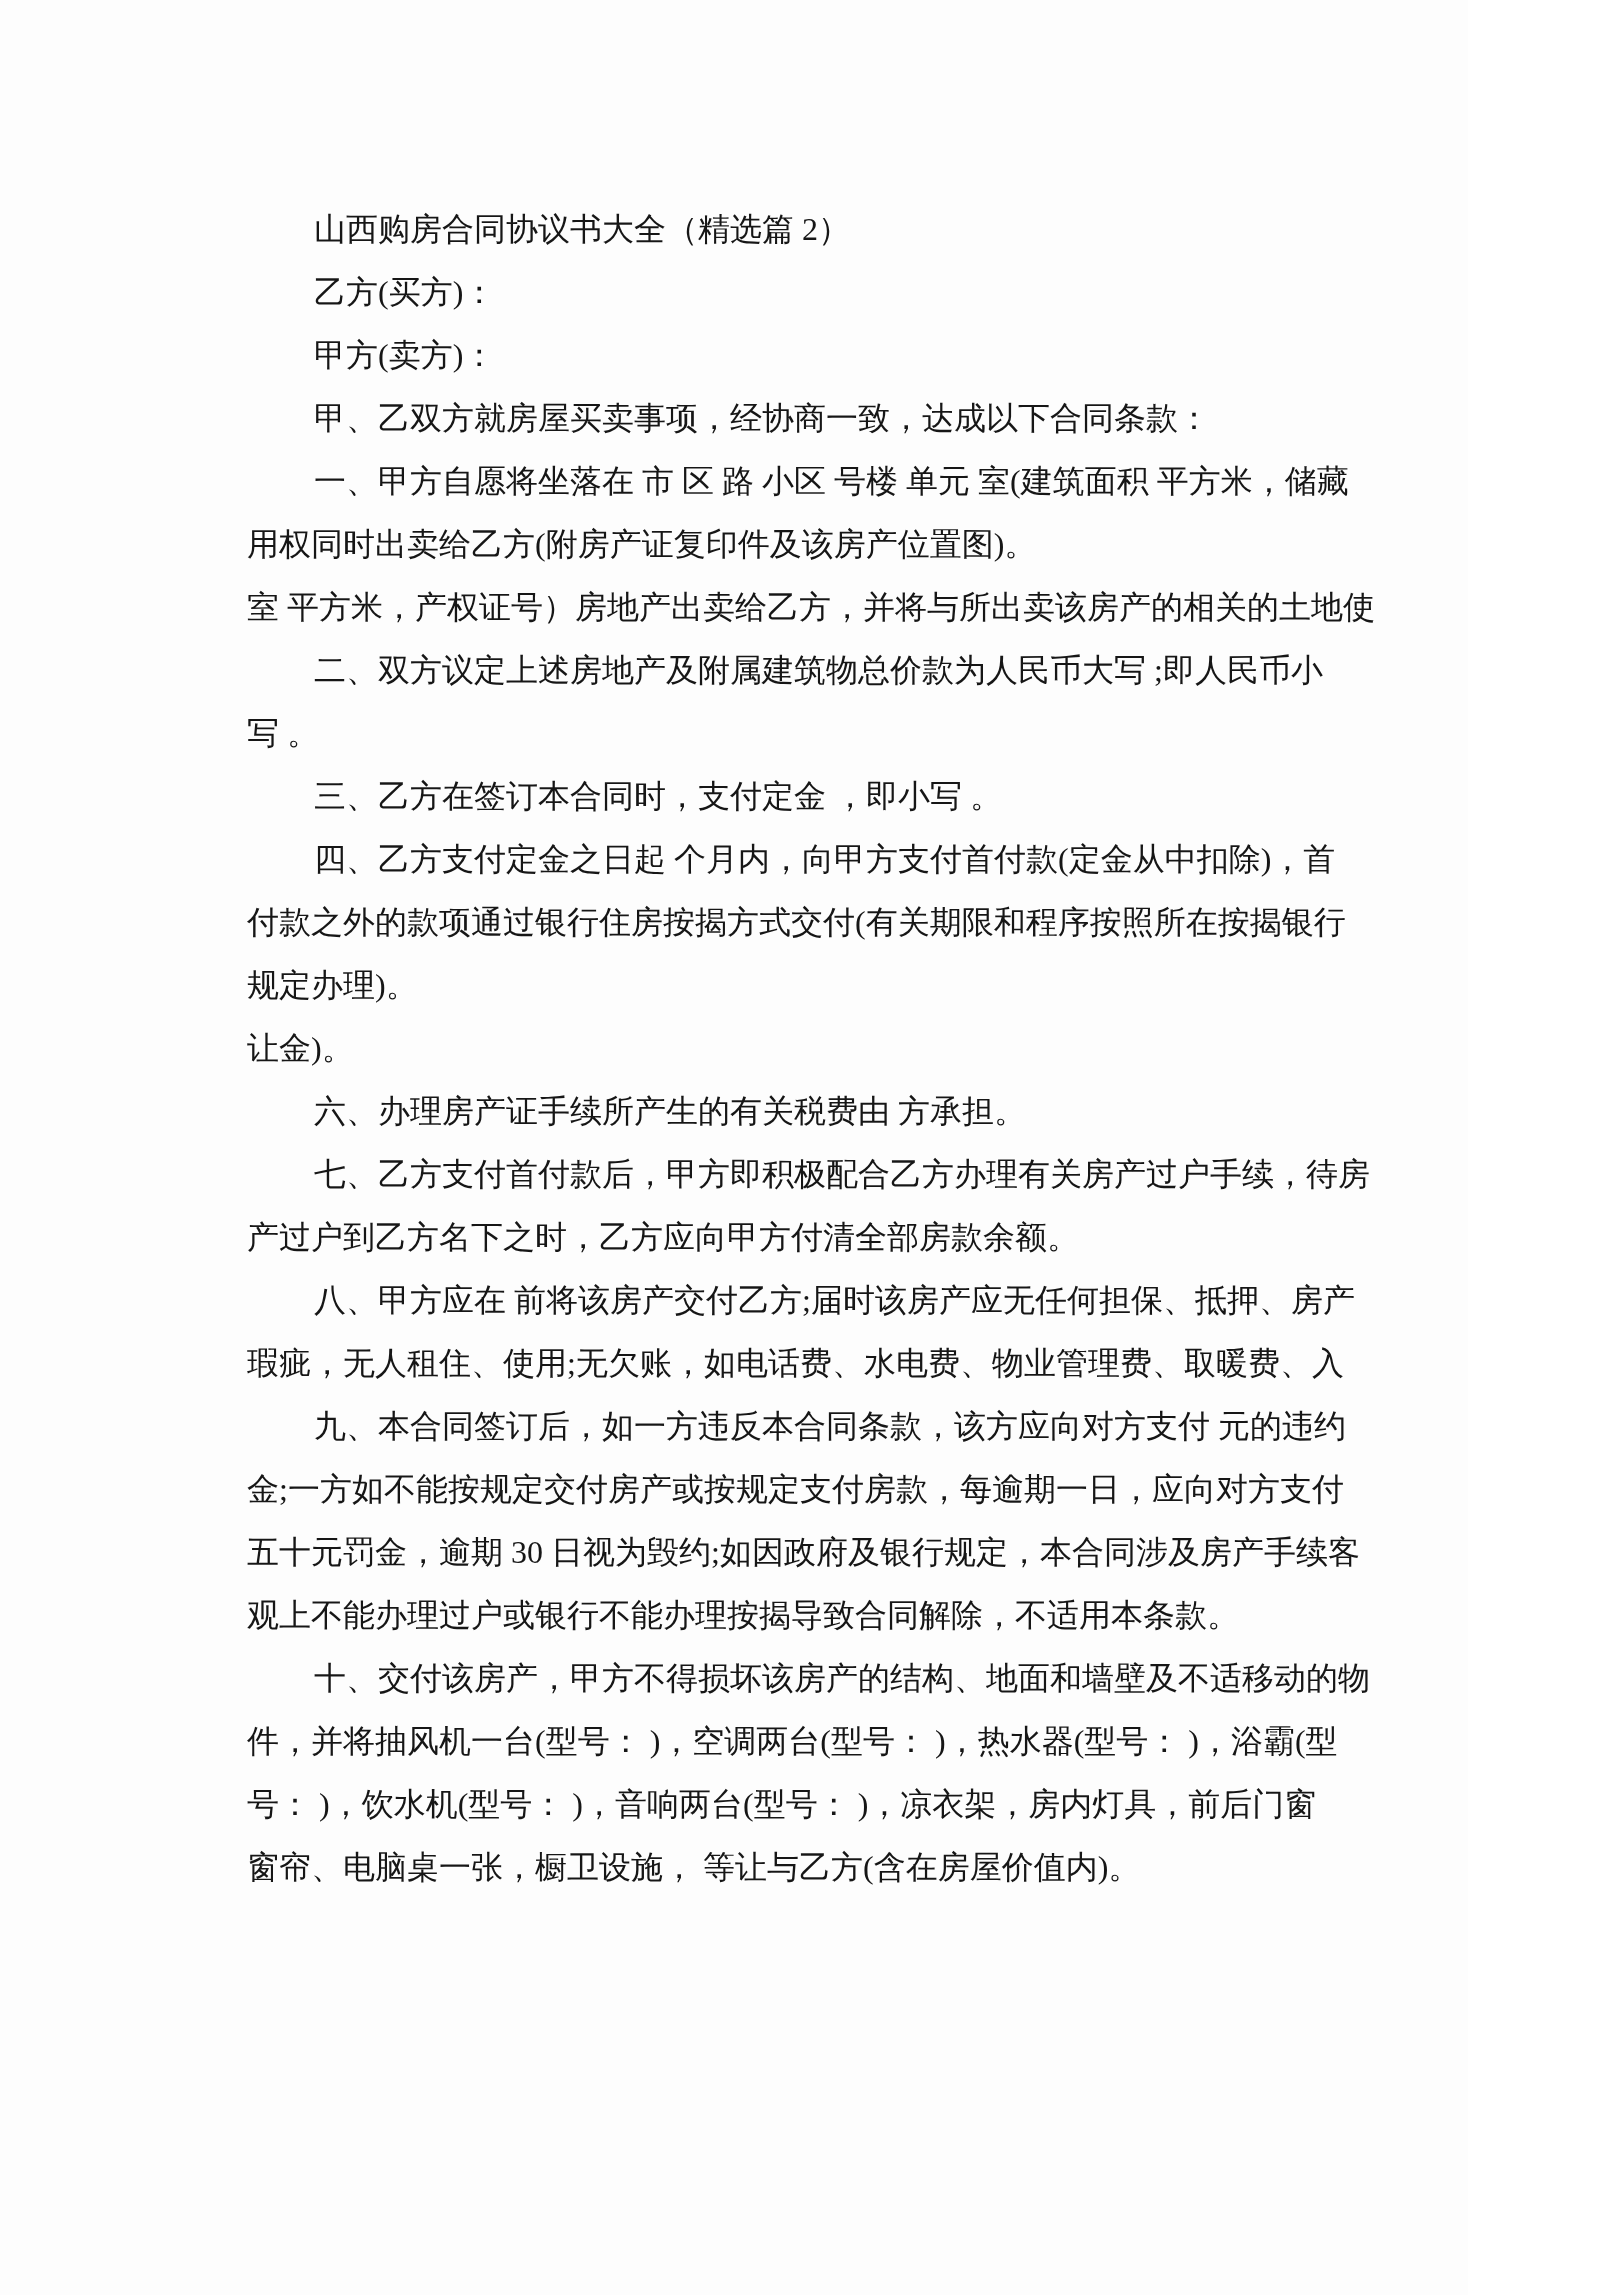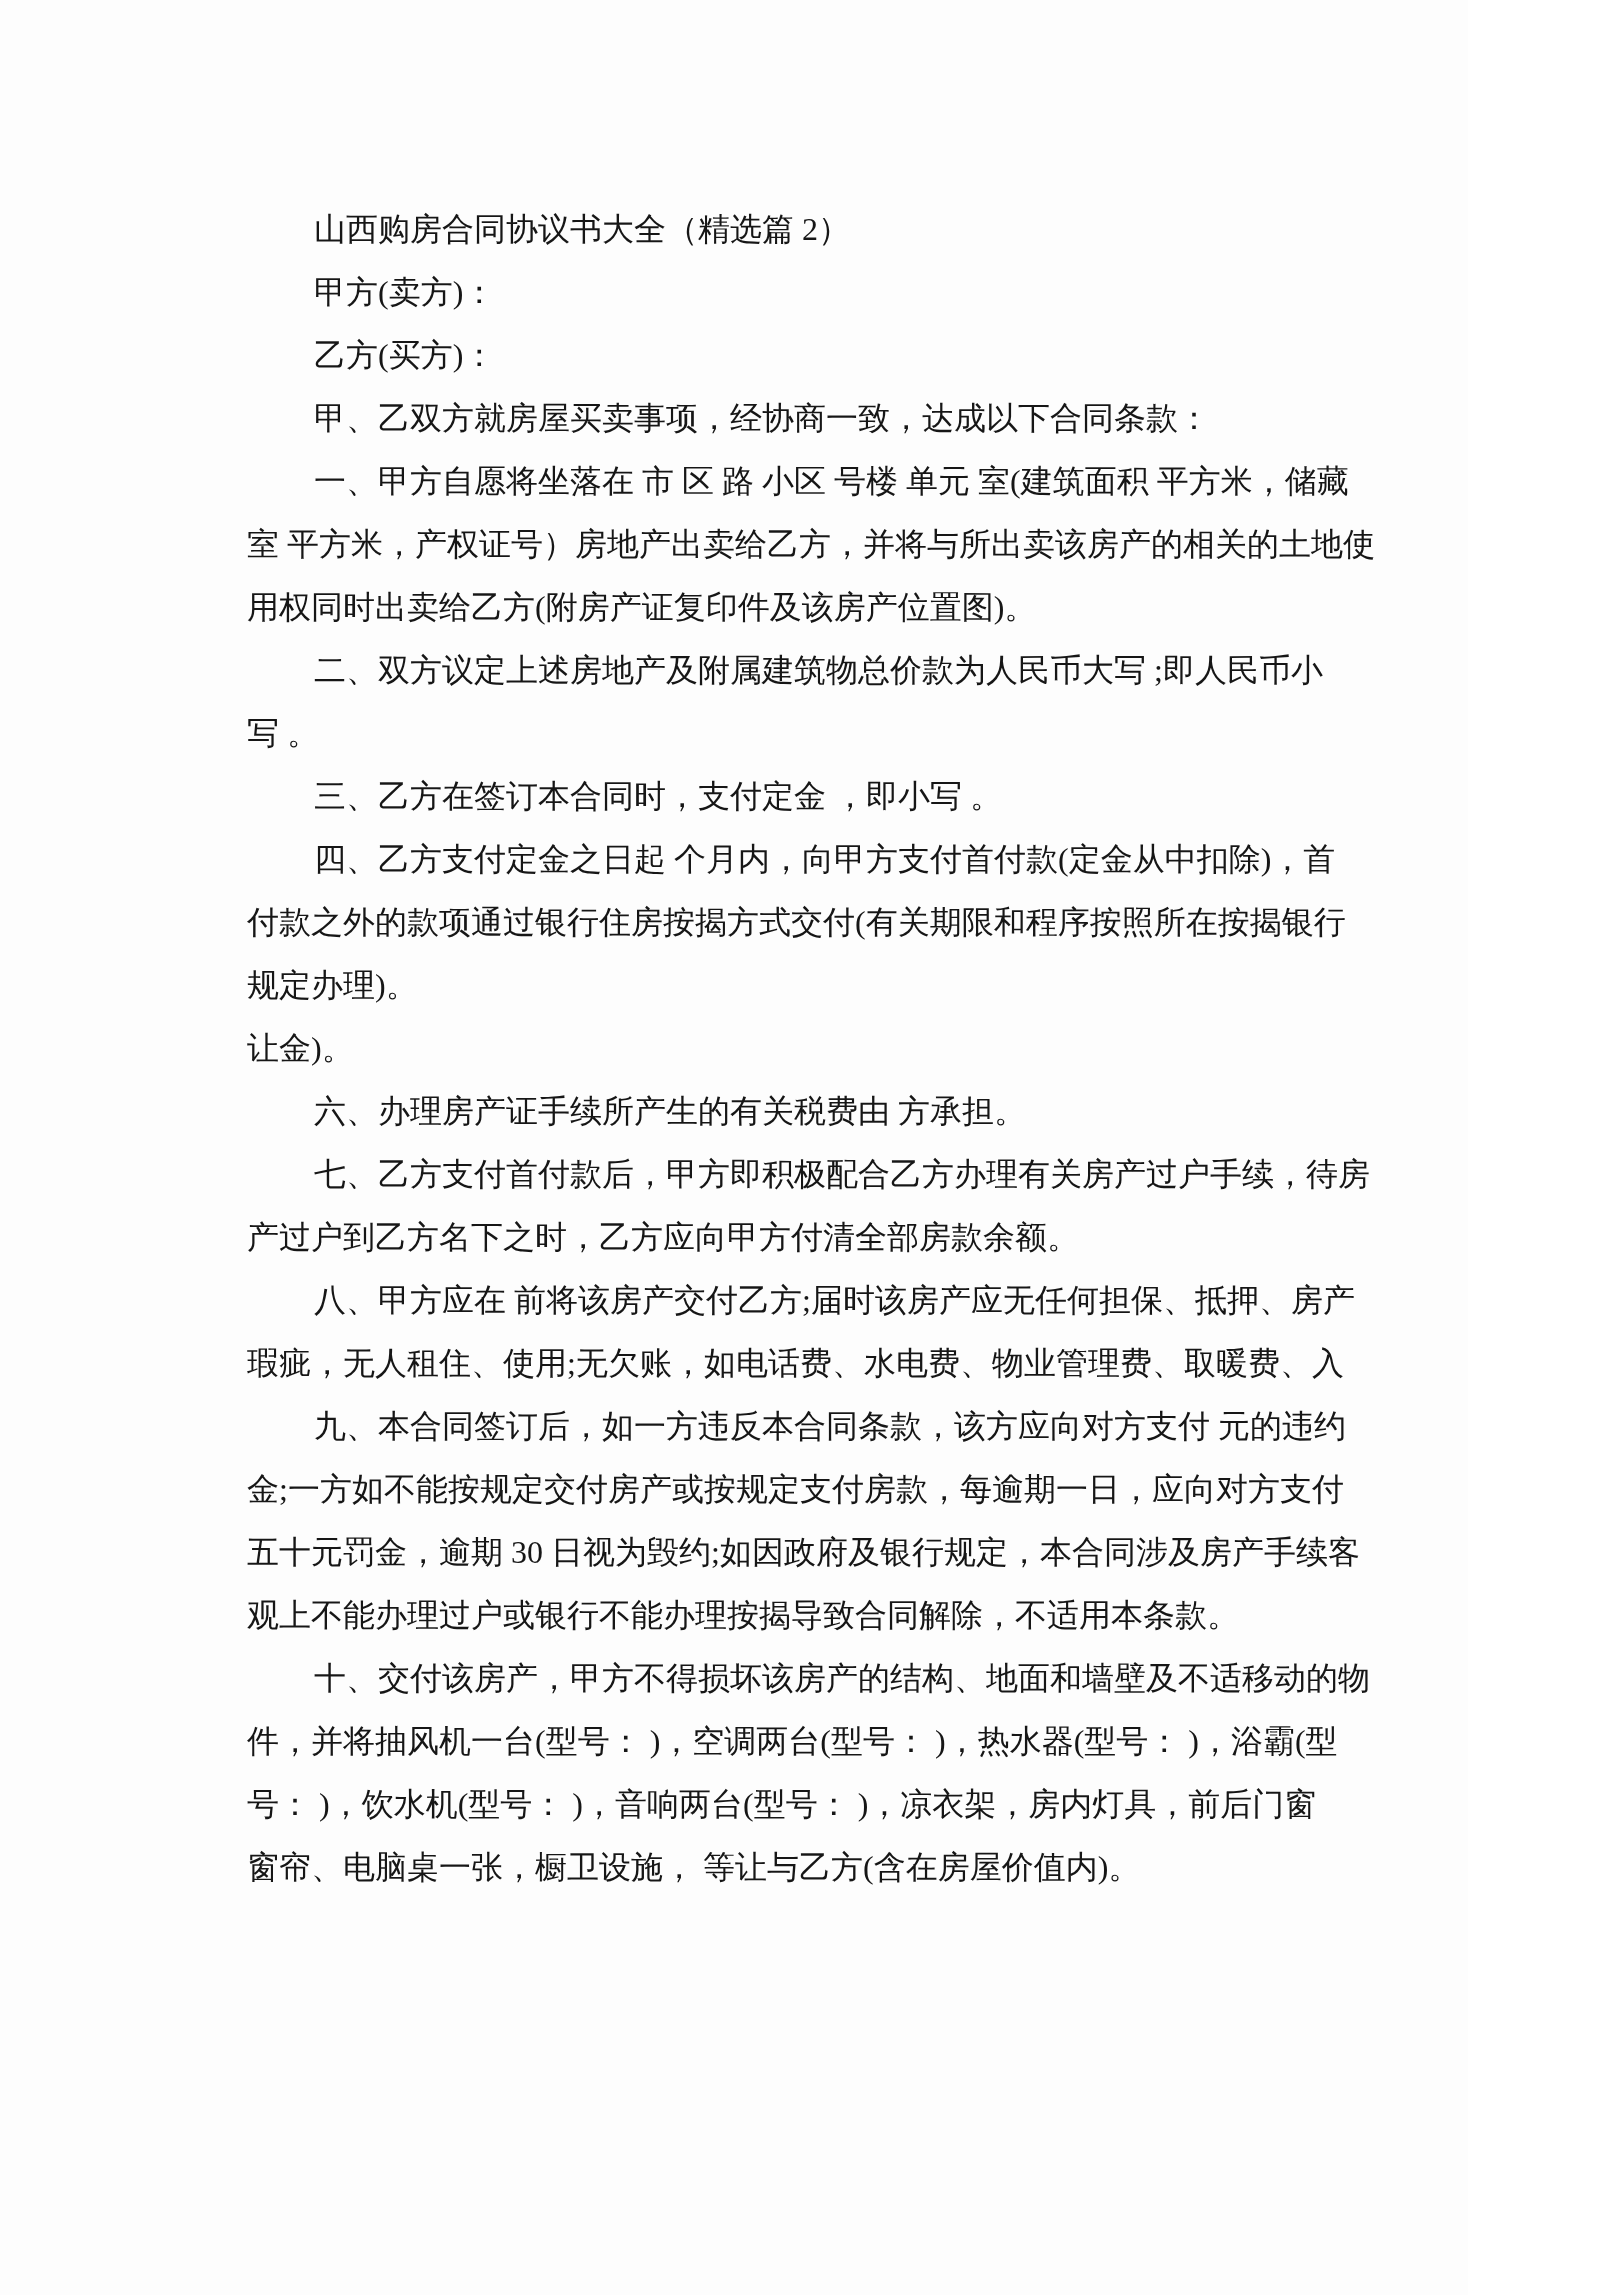--- a/index.html
+++ b/index.html
@@ -31,26 +31,26 @@
   .indent {
     text-indent: 67px;
   }
 </style>
 </head>
 <body>
 
 <div class="page">
   <div class="content">
     <div class="line indent">山西购房合同协议书大全（精选篇 2）</div>
+    <div class="line indent">乙方(买方)：</div>
     <div class="line indent">甲方(卖方)：</div>
-    <div class="line indent">乙方(买方)：</div>
     <div class="line indent">甲、乙双方就房屋买卖事项，经协商一致，达成以下合同条款：</div>
     <div class="line indent">一、甲方自愿将坐落在 市 区 路 小区 号楼 单元 室(建筑面积 平方米，储藏</div>
+    <div class="line">用权同时出卖给乙方(附房产证复印件及该房产位置图)。</div>
     <div class="line">室 平方米，产权证号）房地产出卖给乙方，并将与所出卖该房产的相关的土地使</div>
-    <div class="line">用权同时出卖给乙方(附房产证复印件及该房产位置图)。</div>
     <div class="line indent">二、双方议定上述房地产及附属建筑物总价款为人民币大写 ;即人民币小</div>
     <div class="line">写 。</div>
     <div class="line indent">三、乙方在签订本合同时，支付定金 ，即小写 。</div>
     <div class="line indent">四、乙方支付定金之日起 个月内，向甲方支付首付款(定金从中扣除)，首</div>
     <div class="line">付款之外的款项通过银行住房按揭方式交付(有关期限和程序按照所在按揭银行</div>
     <div class="line">规定办理)。</div>
     <div class="line">让金)。</div>
     <div class="line indent">六、办理房产证手续所产生的有关税费由 方承担。</div>
     <div class="line indent">七、乙方支付首付款后，甲方即积极配合乙方办理有关房产过户手续，待房</div>
     <div class="line">产过户到乙方名下之时，乙方应向甲方付清全部房款余额。</div>

